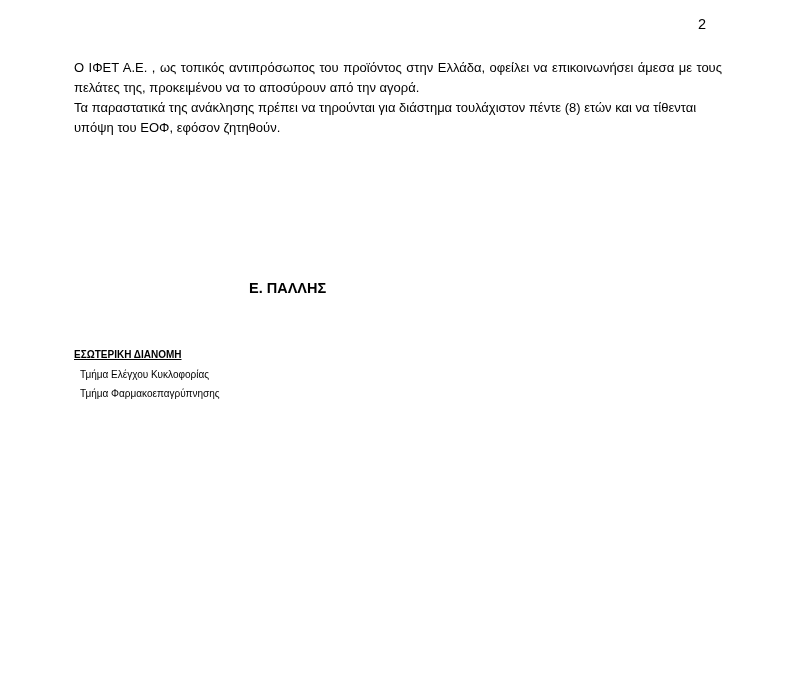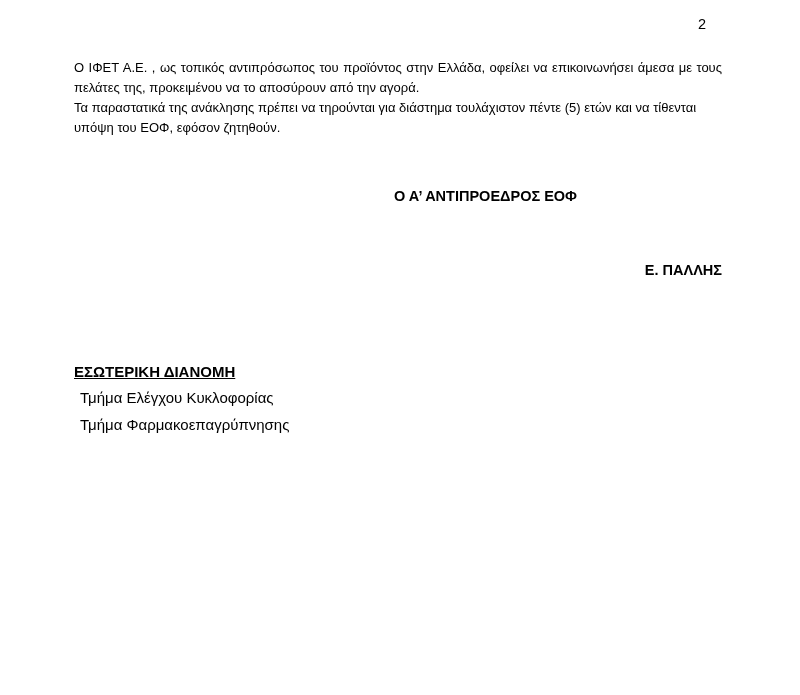--- a/index.html
+++ b/index.html
@@ -57,55 +57,54 @@
     left: 74px;
     width: 648px;
     font-size: 14.5px;
     font-weight: bold;
   }
   .sig-title {
     text-align: center;
     padding-left: 175px;
   }
   .sig-name {
-    text-align: right;
+    text-align: left;
     padding-left: 175px;
-    margin-top: 58px;
+    margin-top: 92px;
   }
   .distribution-block {
     position: absolute;
-    top: 362px;
+    top: 348px;
     left: 74px;
     width: 500px;
-    font-size: 15px;
+    font-size: 10px;
     line-height: 1.35;
   }
   .dist-heading {
     font-weight: bold;
     text-decoration: underline;
     margin: 0 0 2px 0;
   }
   .dist-item {
     margin: 6px;
   }
 </style>
 </head>
 <body>
 
 <div class="page">
 
   <div class="page-number">2</div>
 
   <div class="body-block">
     <p class="para p1">Ο ΙΦΕΤ Α.Ε. , ως τοπικός αντιπρόσωπος   του προϊόντος στην Ελλάδα,   οφείλει να επικοινωνήσει άμεσα με τους πελάτες της, προκειμένου να το αποσύρουν από την αγορά.</p>
-    <p class="para p2">Τα παραστατικά της ανάκλησης πρέπει να τηρούνται για διάστημα τουλάχιστον πέντε (5) ετών και να τίθενται υπόψη του ΕΟΦ,  εφόσον ζητηθούν.</p>
+    <p class="para p2">Τα παραστατικά της ανάκλησης πρέπει να τηρούνται για διάστημα τουλάχιστον πέντε (8) ετών και να τίθενται υπόψη του ΕΟΦ,  εφόσον ζητηθούν.</p>
   </div>
 
   <div class="signature-block">
-    <div class="sig-title">Ο Α’ ΑΝΤΙΠΡΟΕΔΡΟΣ ΕΟΦ</div>
     <div class="sig-name">Ε. ΠΑΛΛΗΣ</div>
   </div>
 
   <div class="distribution-block">
     <p class="dist-heading">ΕΣΩΤΕΡΙΚΗ ΔΙΑΝΟΜΗ</p>
     <p class="dist-item">Τμήμα Ελέγχου Κυκλοφορίας</p>
     <p class="dist-item">Τμήμα Φαρμακοεπαγρύπνησης</p>
   </div>
 
 </div>

